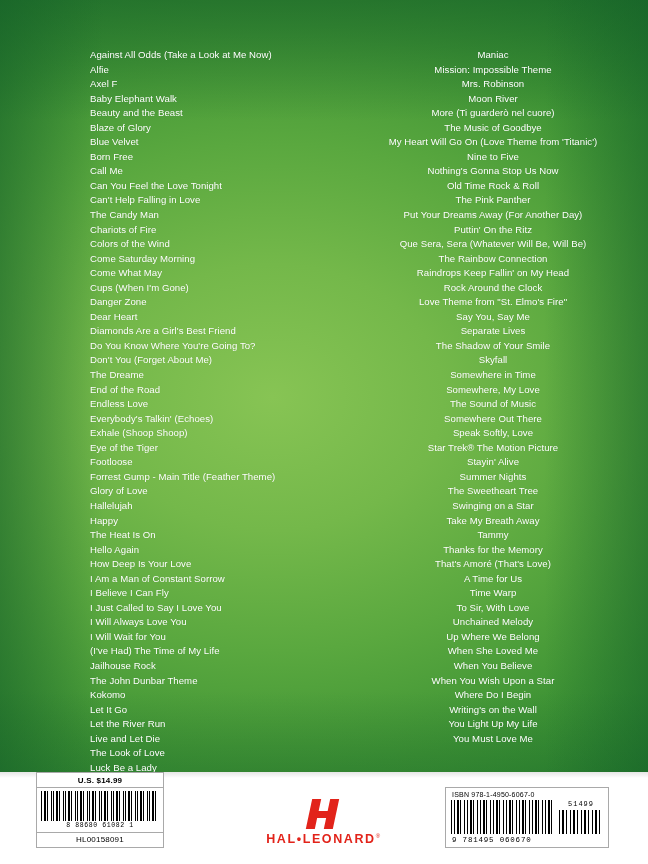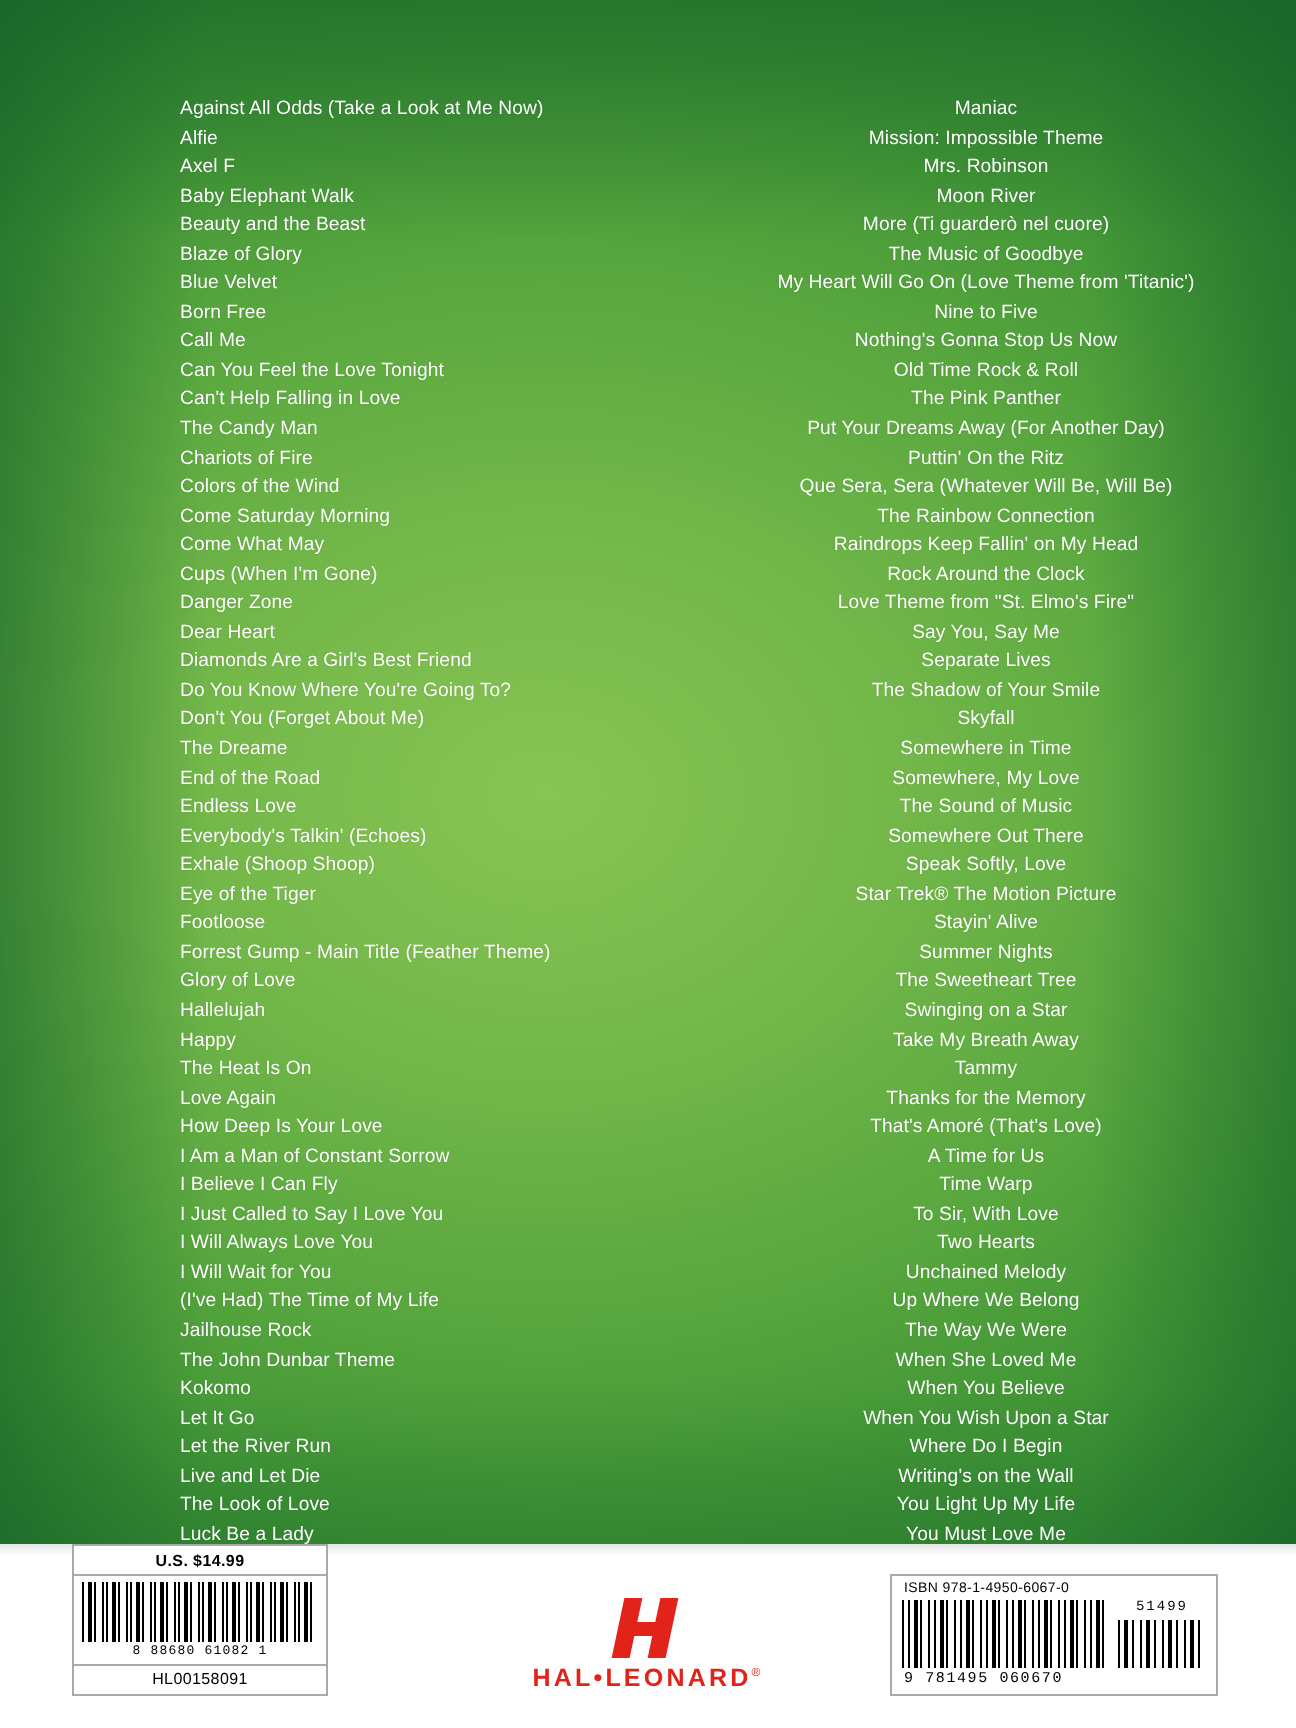--- a/index.html
+++ b/index.html
@@ -257,21 +257,21 @@
       <div class="song">Endless Love</div>
       <div class="song">Everybody's Talkin' (Echoes)</div>
       <div class="song">Exhale (Shoop Shoop)</div>
       <div class="song">Eye of the Tiger</div>
       <div class="song">Footloose</div>
       <div class="song">Forrest Gump - Main Title (Feather Theme)</div>
       <div class="song">Glory of Love</div>
       <div class="song">Hallelujah</div>
       <div class="song">Happy</div>
       <div class="song">The Heat Is On</div>
-      <div class="song">Love Again</div>
+      <div class="song">Hello Again</div>
       <div class="song">How Deep Is Your Love</div>
       <div class="song">I Am a Man of Constant Sorrow</div>
       <div class="song">I Believe I Can Fly</div>
       <div class="song">I Just Called to Say I Love You</div>
       <div class="song">I Will Always Love You</div>
       <div class="song">I Will Wait for You</div>
       <div class="song">(I've Had) The Time of My Life</div>
       <div class="song">Jailhouse Rock</div>
       <div class="song">The John Dunbar Theme</div>
       <div class="song">Kokomo</div>
@@ -316,24 +316,22 @@
       <div class="song">Summer Nights</div>
       <div class="song">The Sweetheart Tree</div>
       <div class="song">Swinging on a Star</div>
       <div class="song">Take My Breath Away</div>
       <div class="song">Tammy</div>
       <div class="song">Thanks for the Memory</div>
       <div class="song">That's Amoré (That's Love)</div>
       <div class="song">A Time for Us</div>
       <div class="song">Time Warp</div>
       <div class="song">To Sir, With Love</div>
-      <div class="song">Two Hearts</div>
       <div class="song">Unchained Melody</div>
       <div class="song">Up Where We Belong</div>
-      <div class="song">The Way We Were</div>
       <div class="song">When She Loved Me</div>
       <div class="song">When You Believe</div>
       <div class="song">When You Wish Upon a Star</div>
       <div class="song">Where Do I Begin</div>
       <div class="song">Writing's on the Wall</div>
       <div class="song">You Light Up My Life</div>
       <div class="song">You Must Love Me</div>
     </div>
   </div>
 

